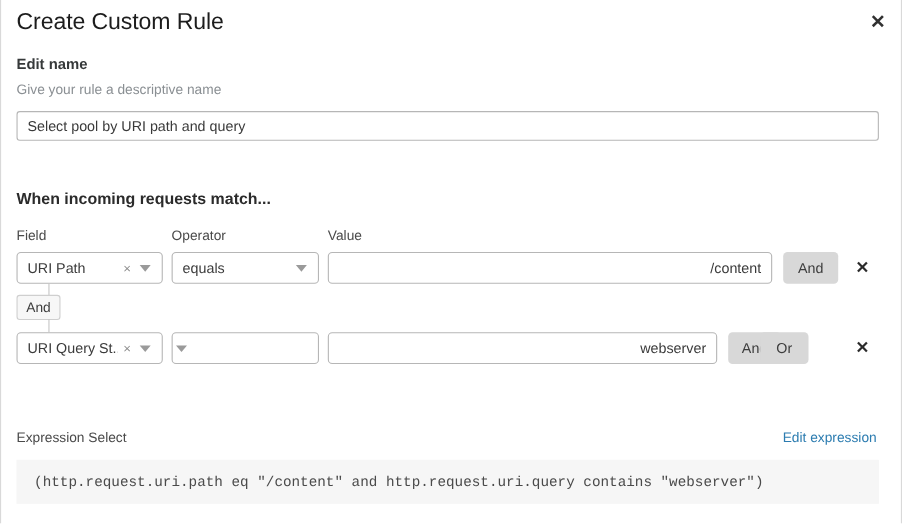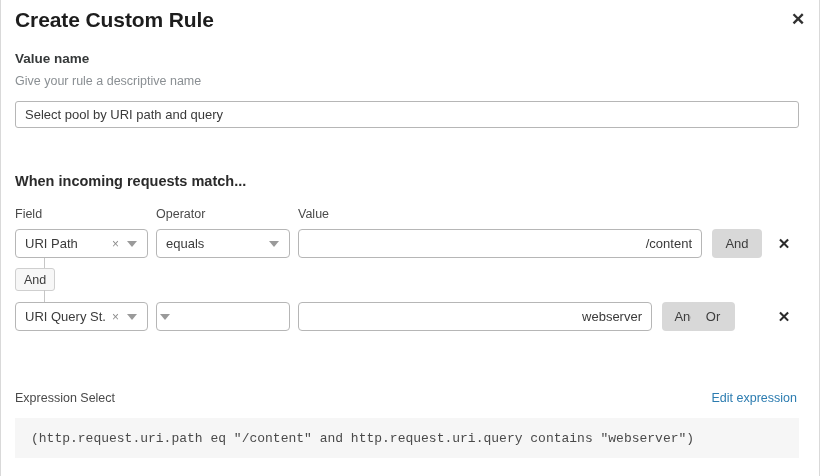--- a/index.html
+++ b/index.html
@@ -21,21 +21,21 @@
   .close-btn{
     position:absolute;top:6px;right:8px;
     width:26px;height:26px;
     display:flex;align-items:center;justify-content:center;
     font-size:17px;font-weight:bold;color:#313131;
     cursor:pointer;line-height:1;
     user-select:none;
   }
   .title{
     position:absolute;left:14px;top:8px;
-    font-size:21px;font-weight:bold;color:#1d1d1d;
+    font-size:21px;font-weight:normal;color:#1d1d1d;
     letter-spacing:-0.1px;
   }
 
   
   .rule-name-label{
     position:absolute;left:14px;top:51px;
     font-size:13.5px;font-weight:bold;color:#36393a;
   }
   .rule-name-help{
     position:absolute;left:14px;top:74px;
@@ -171,21 +171,21 @@
   }
 </style>
 </head>
 <body>
 
 <div class="dialog">
 
   <div class="title">Create Custom Rule</div>
   <div class="close-btn">✕</div>
 
-  <div class="rule-name-label">Value name</div>
+  <div class="rule-name-label">Edit name</div>
   <div class="rule-name-help">Give your rule a descriptive name</div>
   <input class="rule-name-input" type="text" value="Select pool by URI path and query" style="">
 
   <div class="section-heading">When incoming requests match...</div>
 
   <div class="col-head field">Field</div>
   <div class="col-head operator">Operator</div>
   <div class="col-head value">Value</div>
 
   <div class="row r1">

